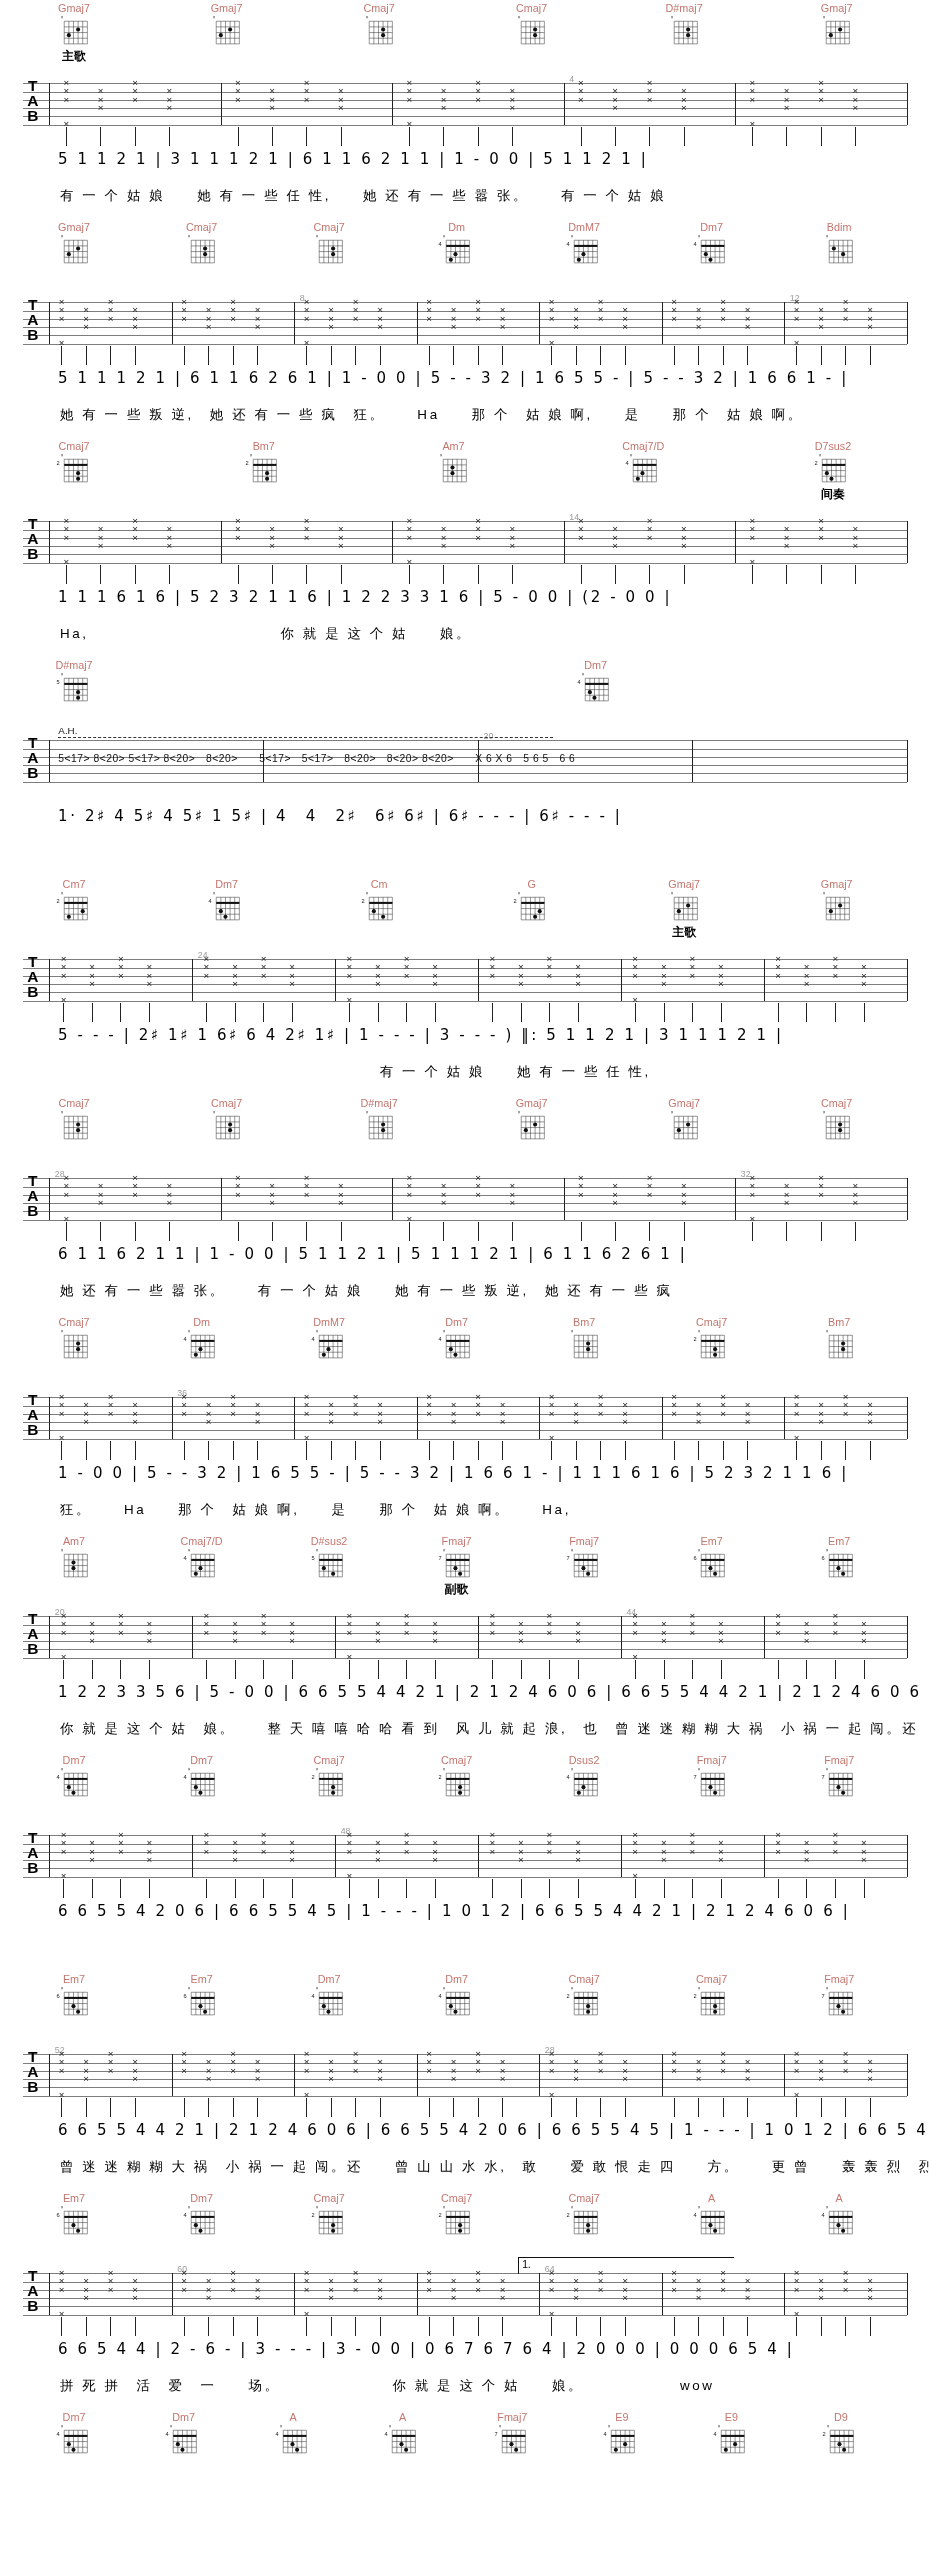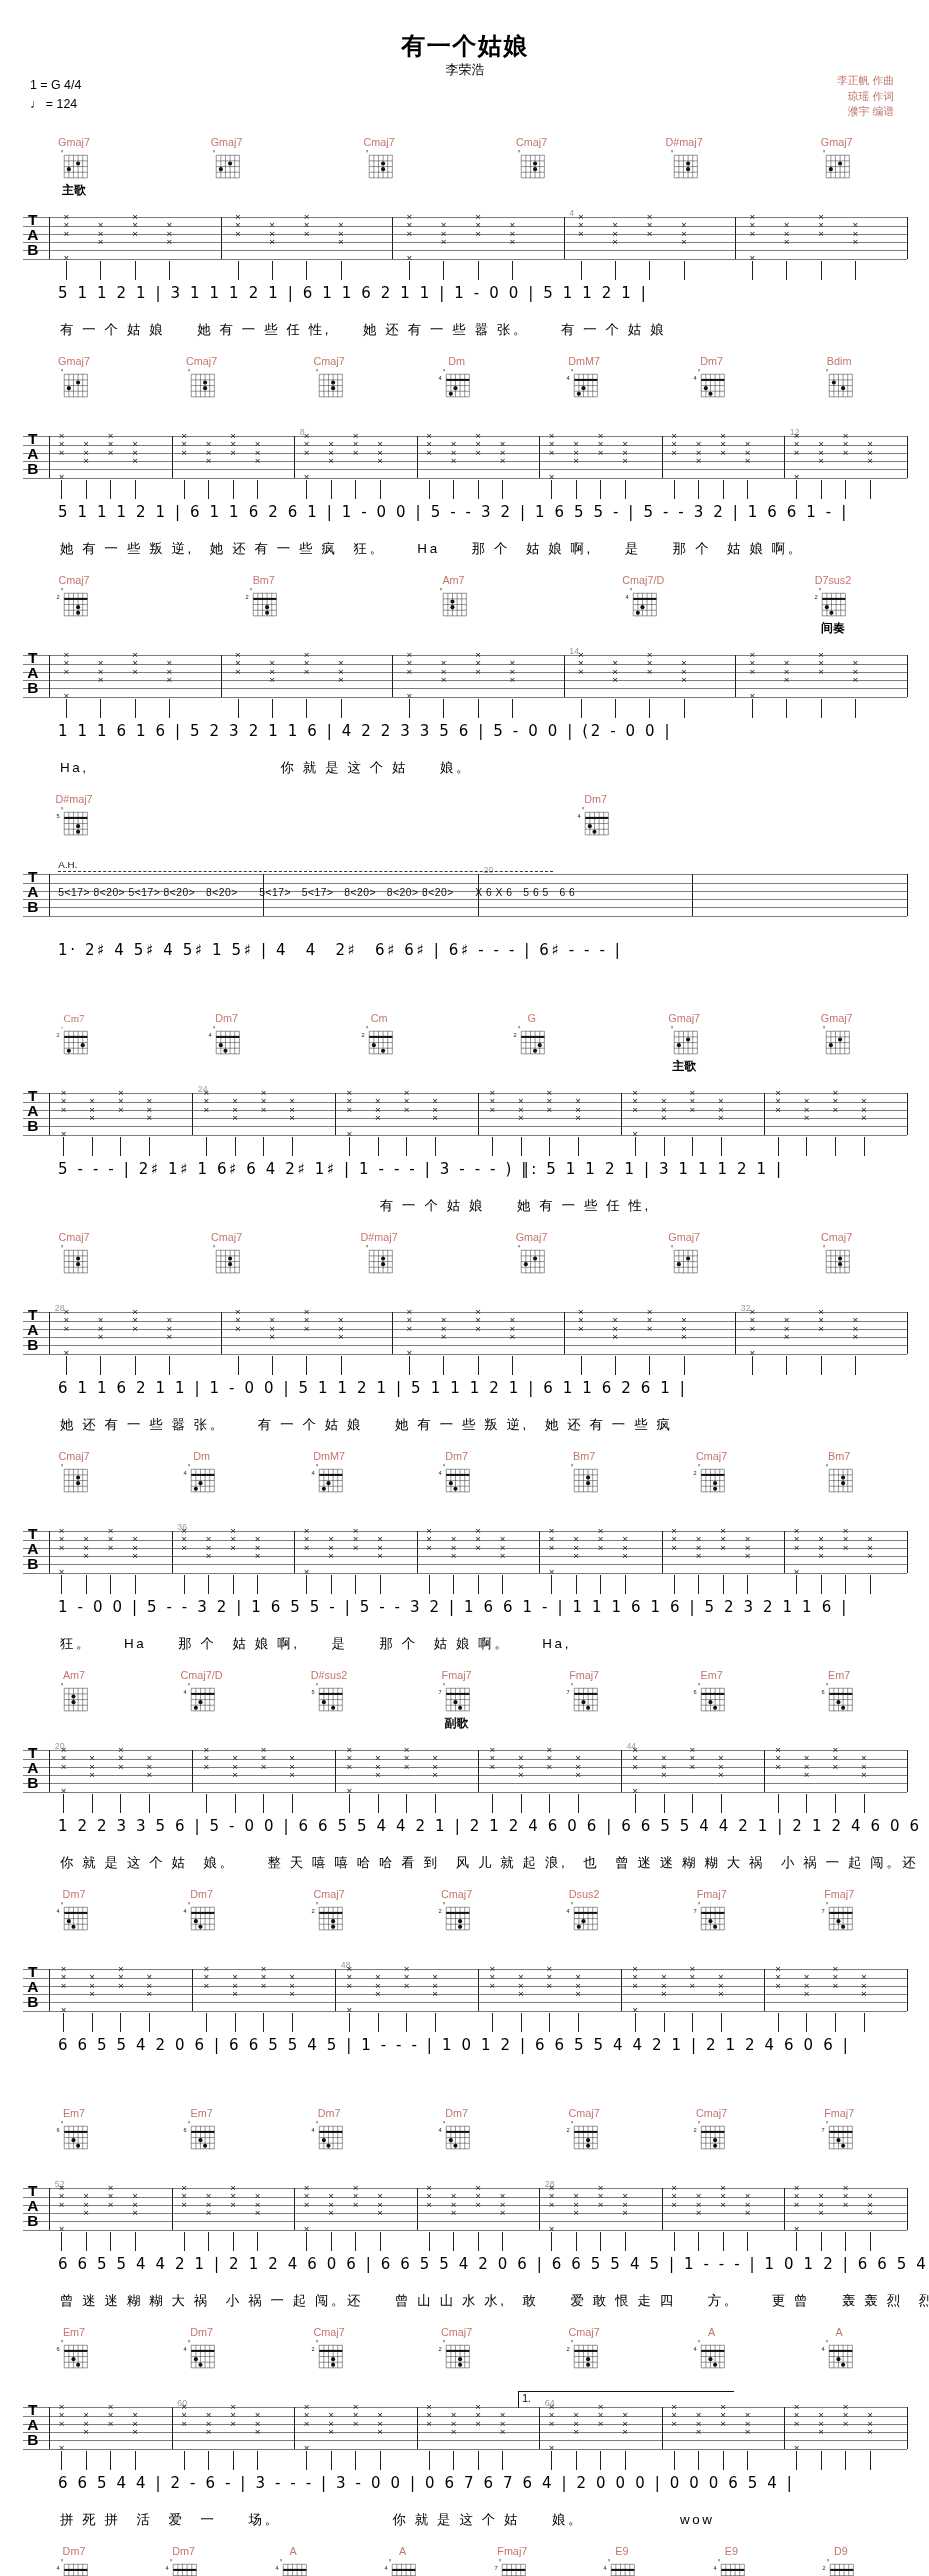--- a/index.html
+++ b/index.html
@@ -28,33 +28,20 @@
   .tabtext{position:absolute;top:21.6px;left:4%;font-size:10.3px;letter-spacing:0.5px;white-space:nowrap;color:#111;}
   .ah{position:absolute;top:-5.2px;left:4%;width:56%;font-size:9.8px;color:#111;border-bottom:1px dashed #333;padding-bottom:1px;}
   .volta{position:absolute;border-top:1.5px solid #111;border-left:1px solid #111;font-size:10.3px;padding:1px 0 0 3.1px;height:15.5px;}
   .jianpu{position:relative;height:37px;font-size:15px;letter-spacing:2.6px;padding-left:35px;white-space:nowrap;font-family:"DejaVu Sans",sans-serif;}
   .lyrics{position:relative;height:28px;font-size:13.4px;letter-spacing:2.6px;padding-left:37px;white-space:nowrap;}
 </style>
 </head>
 <body>
 
 <div class="page">
-  <div class="header">
-    <div class="title">有一个姑娘</div>
-    <div class="artist">李荣浩</div>
-    <div class="meta">
-      <div>1 = G 4/4</div>
-      <div>♩ = 124</div>
-    </div>
-    <div class="credits">
-      <div>李正帆 作曲</div>
-      <div>琼瑶 作词</div>
-      <div>濮宇 编谱</div>
-    </div>
-  </div>
   <div id="systems">
       <div class="system">
         <div class="chords">
           <div class="chord" style="left: 3%;"><div class="cname">Gmaj7</div><svg width="37" height="33" viewBox="0 0 72 64">
               <line x1="16" y1="14" x2="16" y2="58" stroke="#333" stroke-width="1"></line>
               <line x1="25" y1="14" x2="25" y2="58" stroke="#333" stroke-width="1"></line>
               <line x1="34" y1="14" x2="34" y2="58" stroke="#333" stroke-width="1"></line>
               <line x1="43" y1="14" x2="43" y2="58" stroke="#333" stroke-width="1"></line>
               <line x1="52" y1="14" x2="52" y2="58" stroke="#333" stroke-width="1"></line>
               <line x1="61" y1="14" x2="61" y2="58" stroke="#333" stroke-width="1"></line>
@@ -704,21 +691,21 @@
           <div class="stem" style="left: calc(86.42% - 0.5px);"></div>
           <span class="xm" style="left: calc(90.3% - 3.1px); top: 5.2px;">×</span>
           <span class="xm" style="left: calc(90.3% - 3.1px); top: 13.4px;">×</span>
           <span class="xm" style="left: calc(90.3% - 3.1px); top: 21.6px;">×</span>
           <div class="stem" style="left: calc(90.3% - 0.5px);"></div>
           <span class="xm" style="left: calc(94.18% - 3.1px); top: 13.4px;">×</span>
           <span class="xm" style="left: calc(94.18% - 3.1px); top: 21.6px;">×</span>
           <span class="xm" style="left: calc(94.18% - 3.1px); top: 30px;">×</span>
           <div class="stem" style="left: calc(94.18% - 0.5px);"></div>
         </div>
-        <div class="jianpu">1 1 1 6 1 6 | 5 2 3 2 1 1 6 | 4 2 2 3 3 5 6 | 5 - 0 0 | (2 - 0 0 |</div>
+        <div class="jianpu">1 1 1 6 1 6 | 5 2 3 2 1 1 6 | 1 2 2 3 3 1 6 | 5 - 0 0 | (2 - 0 0 |</div>
         <div class="lyrics">Ha,　　　　　　　　　　　　你 就 是 这 个 姑　　娘。</div>
       </div>
       <div class="system">
         <div class="chords">
           <div class="chord" style="left: 3%;"><div class="cname">D#maj7</div><svg width="37" height="33" viewBox="0 0 72 64">
               <line x1="16" y1="14" x2="16" y2="58" stroke="#333" stroke-width="1"></line>
               <line x1="25" y1="14" x2="25" y2="58" stroke="#333" stroke-width="1"></line>
               <line x1="34" y1="14" x2="34" y2="58" stroke="#333" stroke-width="1"></line>
               <line x1="43" y1="14" x2="43" y2="58" stroke="#333" stroke-width="1"></line>
               <line x1="52" y1="14" x2="52" y2="58" stroke="#333" stroke-width="1"></line>
@@ -772,21 +759,21 @@
           <div class="bar" style="left: calc(100% - 0.5px);"></div>
           <div class="mnum" style="left: 52.1%;">20</div>
           <div class="ah">A.H.</div>
           <div class="tabtext">5&lt;17&gt; 8&lt;20&gt; 5&lt;17&gt; 8&lt;20&gt;　8&lt;20&gt;　　5&lt;17&gt;　5&lt;17&gt;　8&lt;20&gt;　8&lt;20&gt; 8&lt;20&gt;　　X 6 X 6　5 6 5　6 6</div>
         </div>
         <div class="jianpu">1· 2♯ 4 5♯ 4 5♯ 1 5♯ | 4　4　2♯　6♯ 6♯ | 6♯ - - - | 6♯ - - - |</div>
         <div class="lyrics"></div>
       </div>
       <div class="system">
         <div class="chords">
-          <div class="chord" style="left: 3%; font-family: Liberation Serif, serif;"><div class="cname">Cm7</div><svg width="37" height="33" viewBox="0 0 72 64">
+          <div class="chord" style="left: 3%;"><div class="cname">Cm7</div><svg width="37" height="33" viewBox="0 0 72 64">
               <line x1="16" y1="14" x2="16" y2="58" stroke="#333" stroke-width="1"></line>
               <line x1="25" y1="14" x2="25" y2="58" stroke="#333" stroke-width="1"></line>
               <line x1="34" y1="14" x2="34" y2="58" stroke="#333" stroke-width="1"></line>
               <line x1="43" y1="14" x2="43" y2="58" stroke="#333" stroke-width="1"></line>
               <line x1="52" y1="14" x2="52" y2="58" stroke="#333" stroke-width="1"></line>
               <line x1="61" y1="14" x2="61" y2="58" stroke="#333" stroke-width="1"></line>
               <line x1="16" y1="14" x2="61" y2="14" stroke="#333" stroke-width="1"></line>
               <line x1="16" y1="25" x2="61" y2="25" stroke="#333" stroke-width="1"></line>
               <line x1="16" y1="36" x2="61" y2="36" stroke="#333" stroke-width="1"></line>
               <line x1="16" y1="47" x2="61" y2="47" stroke="#333" stroke-width="1"></line>

